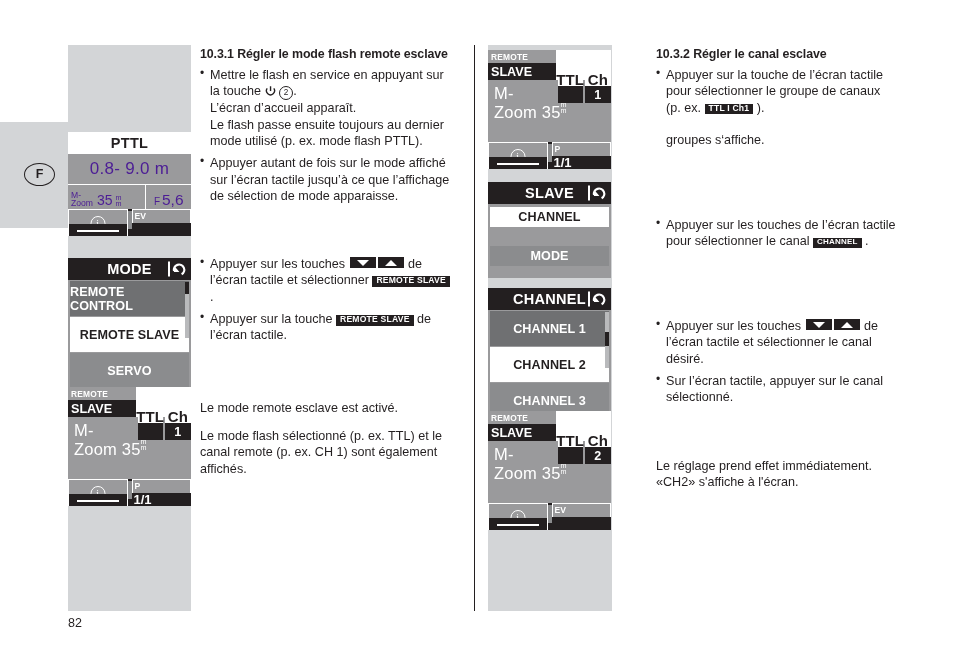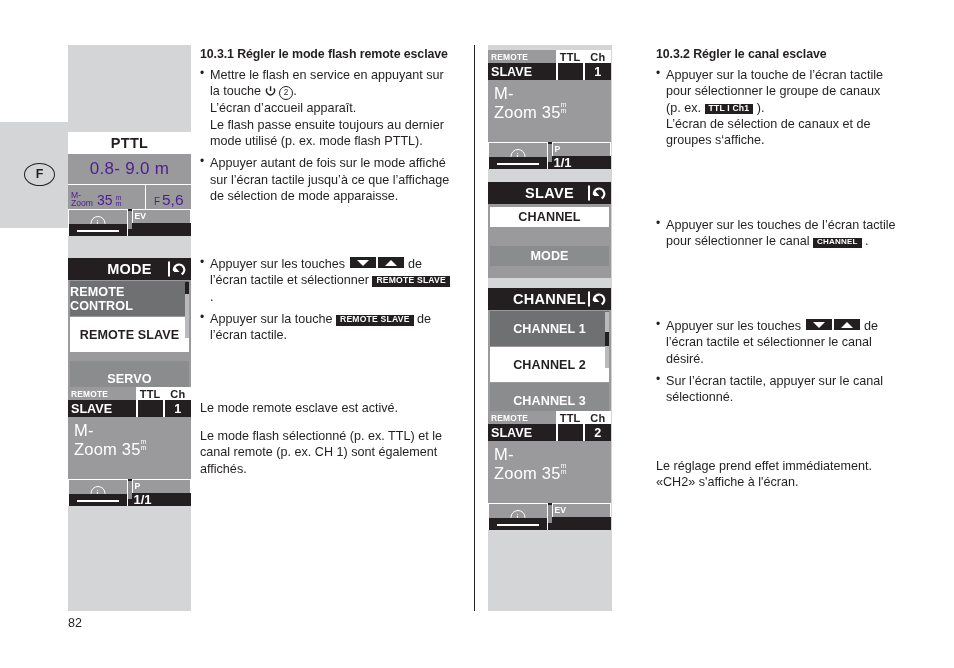--- a/index.html
+++ b/index.html
@@ -121,21 +121,21 @@
   .navbtn.dim .tri-up{border-bottom-color:#ffffff;}
 
   
   .sbar{display:flex;height:30px;}
   .sbar .cell{position:relative;}
   .sbar .c1{width:55%;background:#9a9a9c;}
   .sbar .c2{width:22%;background:#ffffff;border-left:2px solid #ffffff;}
   .sbar .c3{width:23%;background:#ffffff;border-left:2px solid #ffffff;}
   .s-top{height:13px;display:flex;align-items:center;font-size:8.4px;font-weight:bold;color:#ffffff;padding-left:3px;letter-spacing:0.2px;}
   .s-bot{height:17px;display:flex;align-items:center;background:#231f20;color:#ffffff;font-weight:bold;font-size:12.6px;padding-left:3px;}
-  .c2 .s-top,.c3 .s-top{background:#ffffff;color:#231f20;font-size:11px;justify-content:center;padding:0;}
+  .c2 .s-top,.c3 .s-top{background:#ffffff;color:#231f20;font-size:15px;justify-content:center;padding:0;margin-top:23px;}
   .c2 .s-bot,.c3 .s-bot{justify-content:center;padding:0;}
   .c2 .s-bot{background:#231f20;}
   .c3 .s-bot{background:#231f20;}
 
   
   .mainarea{background:#9a9a9c;padding:5px 0 4px 6px;color:#ffffff;}
   .mz-l1{font-size:16.5px;line-height:1.0;letter-spacing:0.2px;}
   .mz-l2{font-size:16.5px;line-height:1.15;letter-spacing:0.2px;}
   .mm{display:inline-block;font-size:7.2px;line-height:0.85;vertical-align:5px;}
   .mm b{display:block;font-weight:normal;}
@@ -234,21 +234,21 @@
         </svg>
       </span>
     </div>
     <div class="body-gray" style="position:relative;padding:1px 0 2px 0;">
       <div class="menu-item">
         <span>REMOTE CONTROL</span>
       </div>
       <div class="menu-item sel" style="margin-top:1px;">
         <span>REMOTE SLAVE</span>
       </div>
-      <div class="menu-item mid" style="margin-top:9px;">
+      <div class="menu-item mid" style="margin-top:1px;">
         <span>SERVO</span>
       </div>
       <div class="pager" style="top:2px;height:56px;">
           <i style="top:0;height:12px;"></i>
         </div>
     </div>
     <div class="navbar">
       <div class="navbtn">
           <span class="tri-down"></span>
         </div>
@@ -477,21 +477,21 @@
   </div>
 
   <div class="textcol" id="textcol-right">
     <div class="sec-head">10.3.2 Régler le canal esclave</div>
 
     <ul class="bullets">
       <li>
         <span>Appuyer sur la touche de l’écran tactile</span><br>
         <span>pour sélectionner le groupe de canaux</span><br>
         <span>(p. ex. </span><span class="chip chip-sm">TTL I Ch1</span> <span>).</span><br>
-        <span>L’écran de sélection de canaux et de</span><br>
+        <br>
         <span>groupes s‘affiche.</span>
       </li>
     </ul>
 
     <div style="height:62px;" class="gap"></div>
 
     <ul class="bullets">
       <li>
         <span>Appuyer sur les touches de l’écran tactile</span><br>
         <span>pour sélectionner le canal </span><span class="chip chip-xs">CHANNEL</span> <span>.</span>

